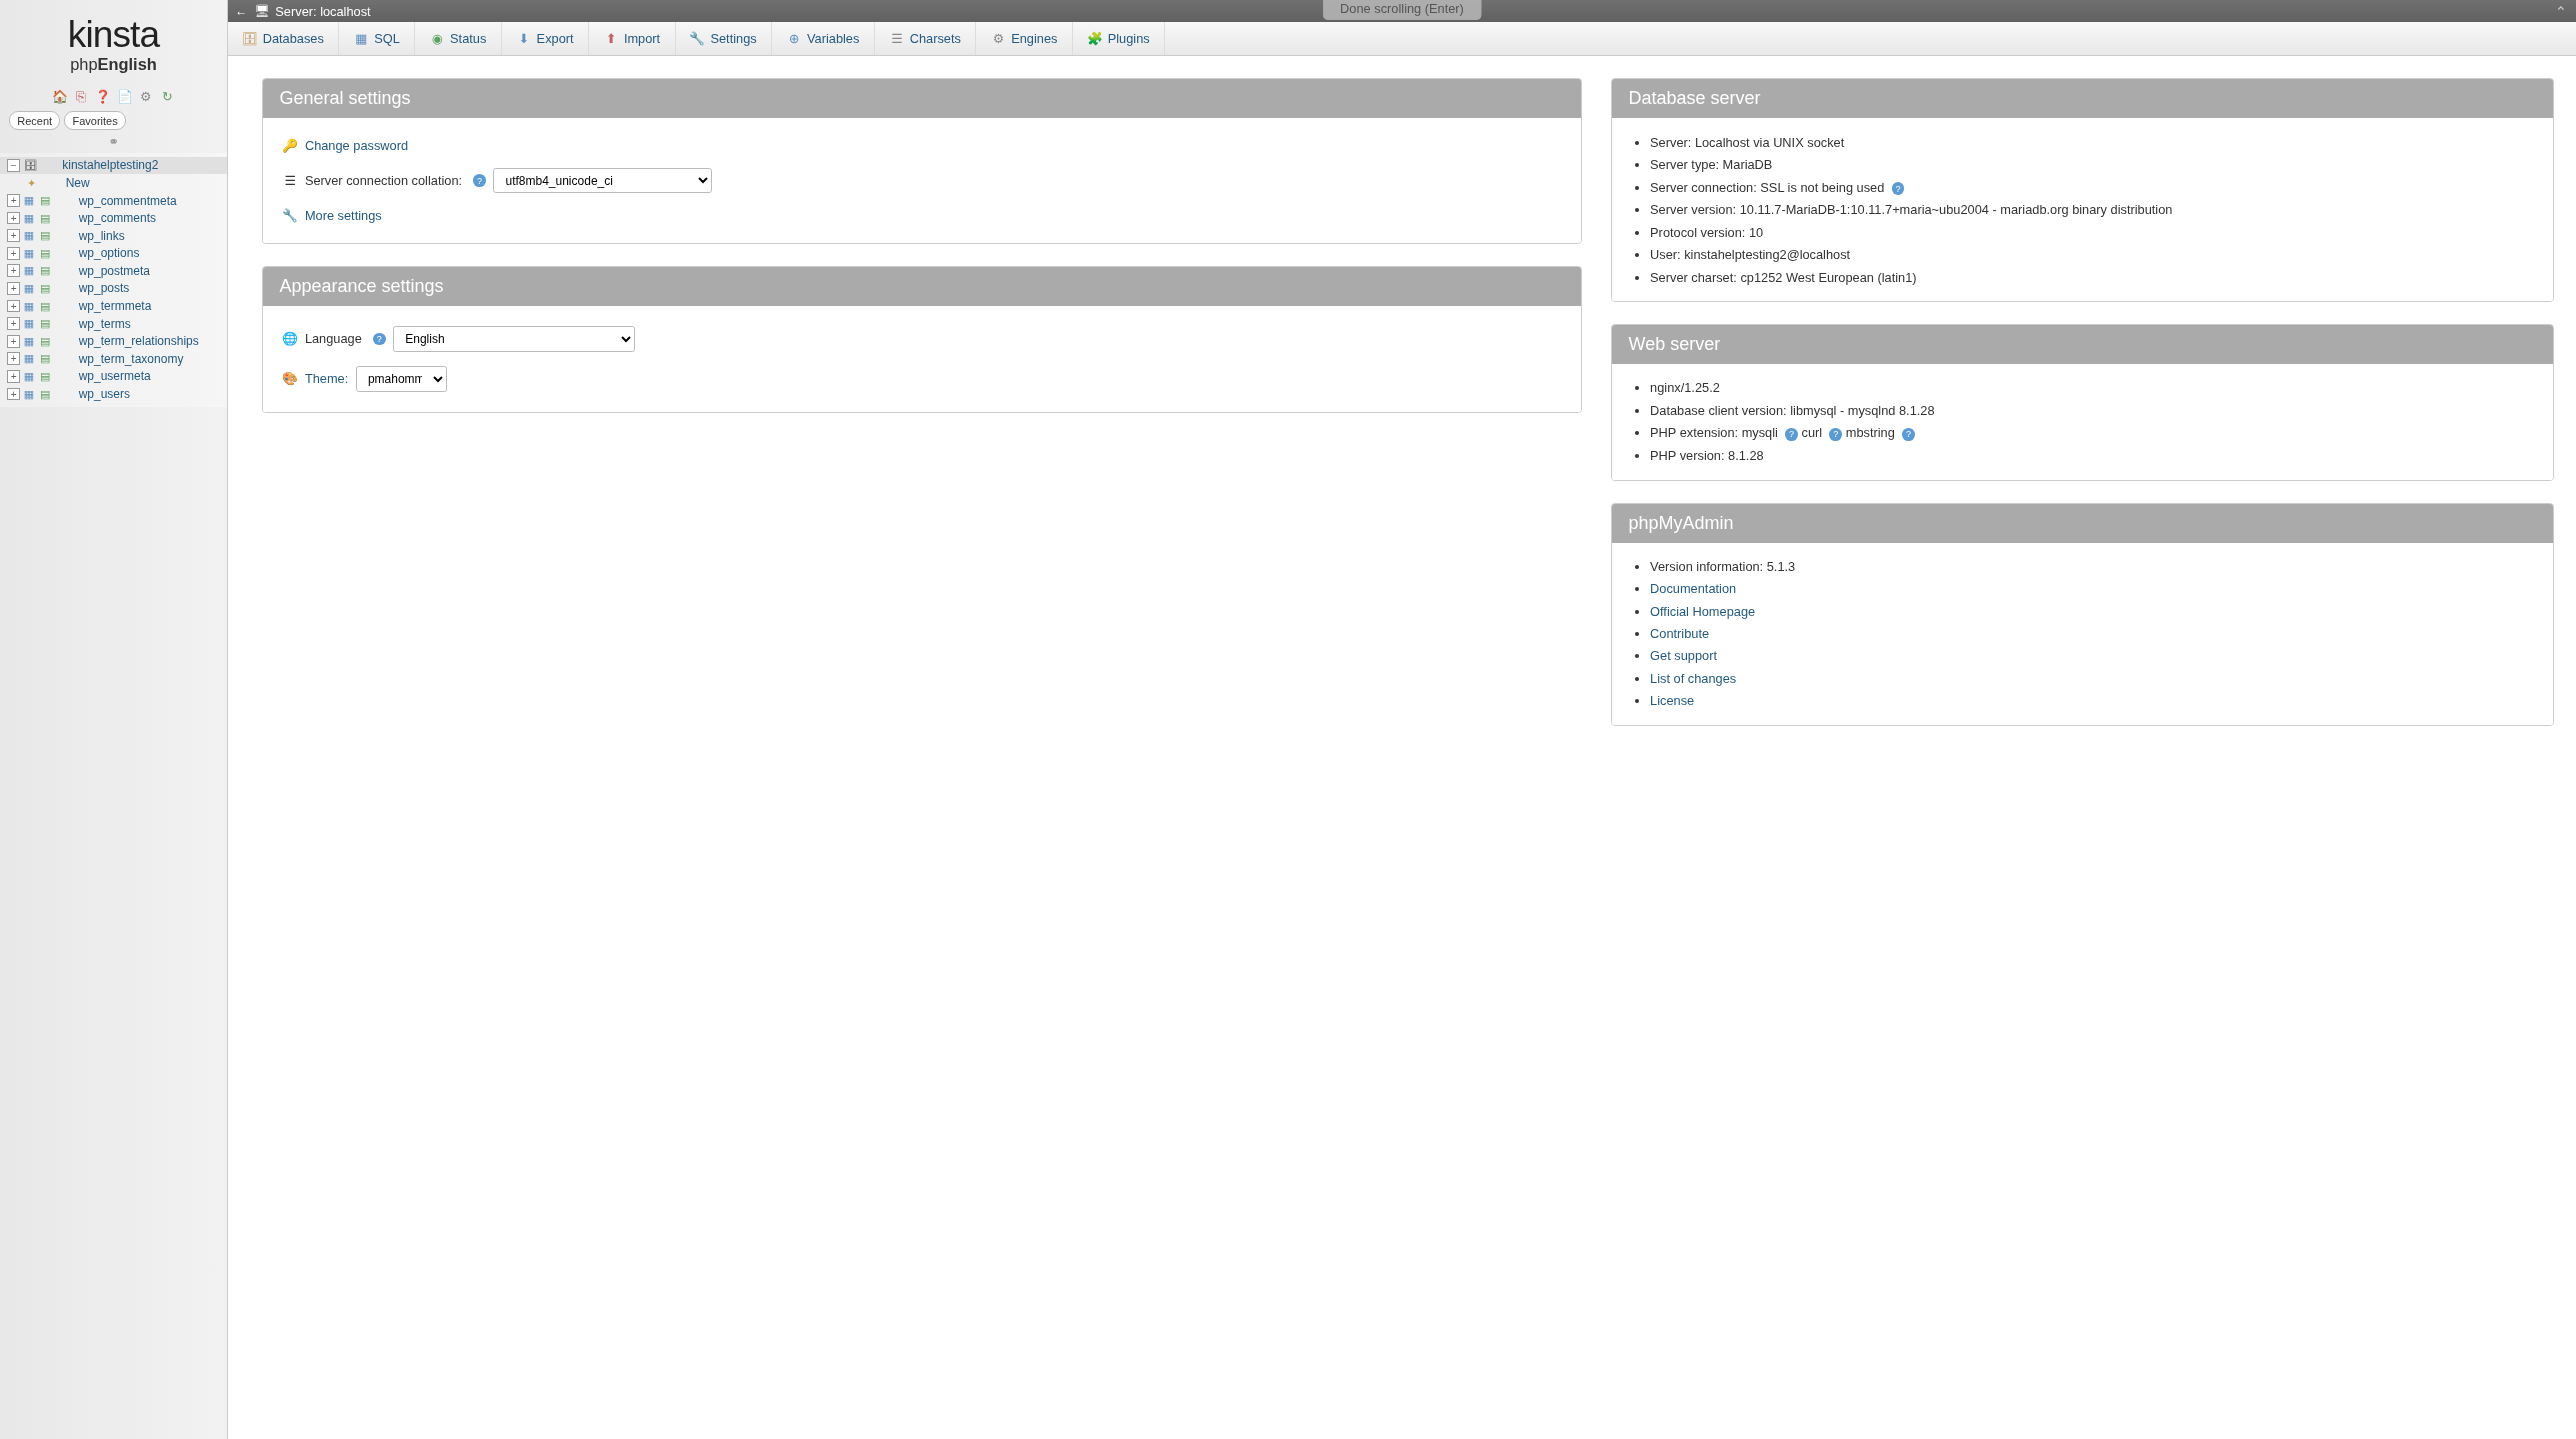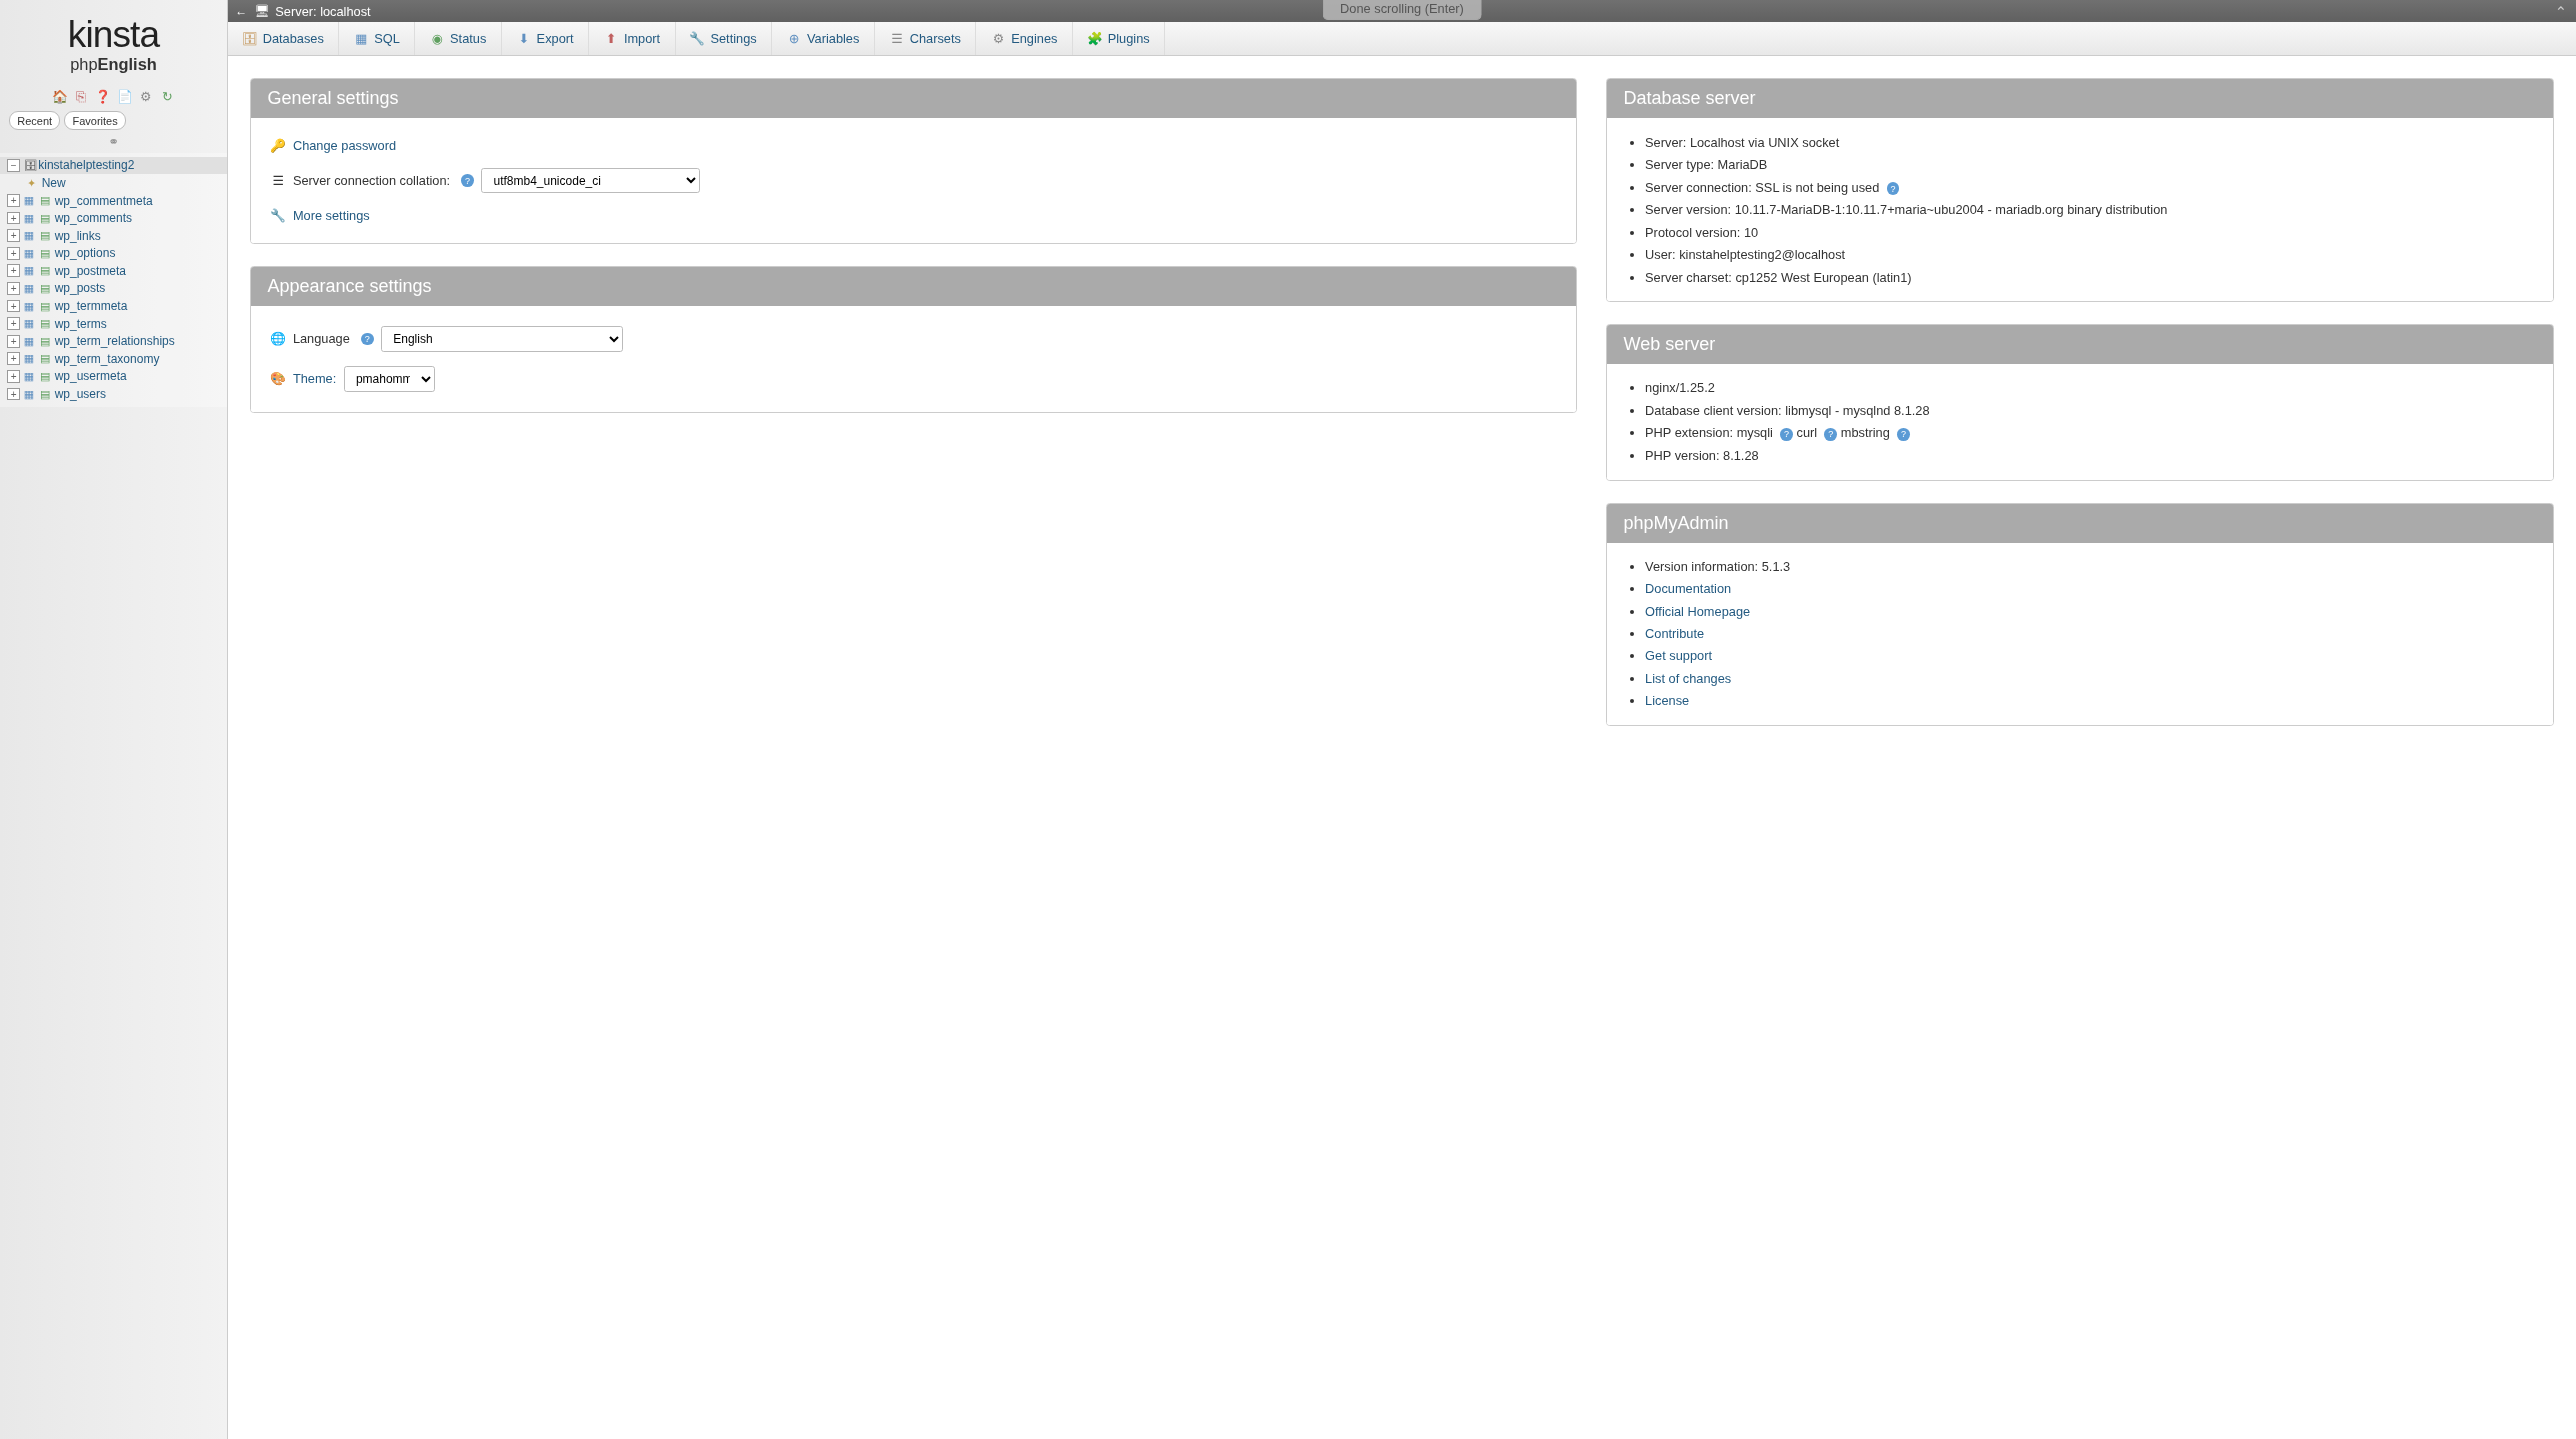--- a/index.html
+++ b/index.html
@@ -13,37 +13,37 @@
 .toolbar-icons { text-align: center; padding: 7.3px 0; }
 .toolbar-icons span { display: inline-block; width: 14.6px; height: 14.6px; margin: 0 1.8px; font-size: 12.8px; cursor: pointer; }
 .nav-tabs { display: flex; padding: 0 9px; gap: 3.7px; }
 .nav-tab { padding: 2.7px 7.3px; border: 0.9px solid #bbb; background: #fff; font-size: 11px; cursor: pointer; border-radius: 9px; }
 .link-divider { text-align: center; padding: 3.7px 0; color: #888; font-size: 12.8px; }
 .tree { padding: 3.7px 0; background: rgba(255,255,255,0.3); }
 .tree-row { display: flex; align-items: center; padding: 1.8px 7.3px; cursor: pointer; font-size: 12px; }
 .tree-row.db { background: #e0e0e0; }
 .tree-toggle { width: 12.8px; height: 12.8px; border: 0.9px solid #999; background: #fff; font-size: 10px; text-align: center; line-height: 11px; margin-right: 1.8px; cursor: pointer; color: #666; }
 .tree-icon { width: 12.8px; height: 12.8px; margin: 0 1.8px; font-size: 11px; }
-.tree-label { color: #235a81; }
+.tree-label { color: #235a81; margin-left: 24px; }
 .tree-label.new { color: #235a81; }
 .tree-indent { width: 18px; }
 
 .main { flex: 1; display: flex; flex-direction: column; background: #fff; overflow: auto; }
 .topbar { background: linear-gradient(#707070, #606060); color: #fff; padding: 3.7px 7.3px; display: flex; align-items: center; position: relative; }
 .topbar-back { color: #fff; margin-right: 7.3px; cursor: pointer; }
 .topbar-text { font-size: 12.8px; }
 .overlay-hint { position: absolute; left: 50%; transform: translateX(-50%); top: -1.8px; background: rgba(180,180,180,0.9); color: #555; padding: 2.7px 16.4px; border-radius: 0 0 5.5px 5.5px; font-size: 12.8px; border: 0.9px solid #aaa; border-top: none; }
 .collapse-handle { position: absolute; right: 9px; color: #ccc; cursor: pointer; font-size: 14.6px; }
 
 .menubar { background: linear-gradient(#f8f8f8, #e8e8e8); border-bottom: 0.9px solid #ccc; display: flex; }
 .menu-item { padding: 9px 14.6px; border-right: 0.9px solid #ddd; display: flex; align-items: center; gap: 5.5px; cursor: pointer; color: #235a81; font-size: 12.8px; }
 .menu-icon { width: 14.6px; height: 14.6px; display: inline-flex; align-items: center; justify-content: center; font-size: 12.8px; }
 
 .content { display: flex; padding: 22px; gap: 29px; align-items: flex-start; }
-.col-left { flex: 1.4; }
+.col-left { flex: 1.4; margin-left: 12px; }
 .col-right { flex: 1; }
 
 .panel { border: 0.9px solid #ccc; border-radius: 3.7px; margin-bottom: 22px; overflow: hidden; }
 .panel-header { background: #aaa; color: #fff; padding: 9px 16.4px; font-size: 18px; font-weight: normal; }
 .panel-body { padding: 12.8px 20px; background: #fff; }
 .panel-body ul { list-style: disc; padding-left: 18px; }
 .panel-body li { padding: 3.7px 0; font-size: 12.8px; }
 .panel-body a { color: #235a81; text-decoration: none; }
 
 .setting-row { display: flex; align-items: center; gap: 7.3px; padding: 7.3px 0; font-size: 12.8px; }

